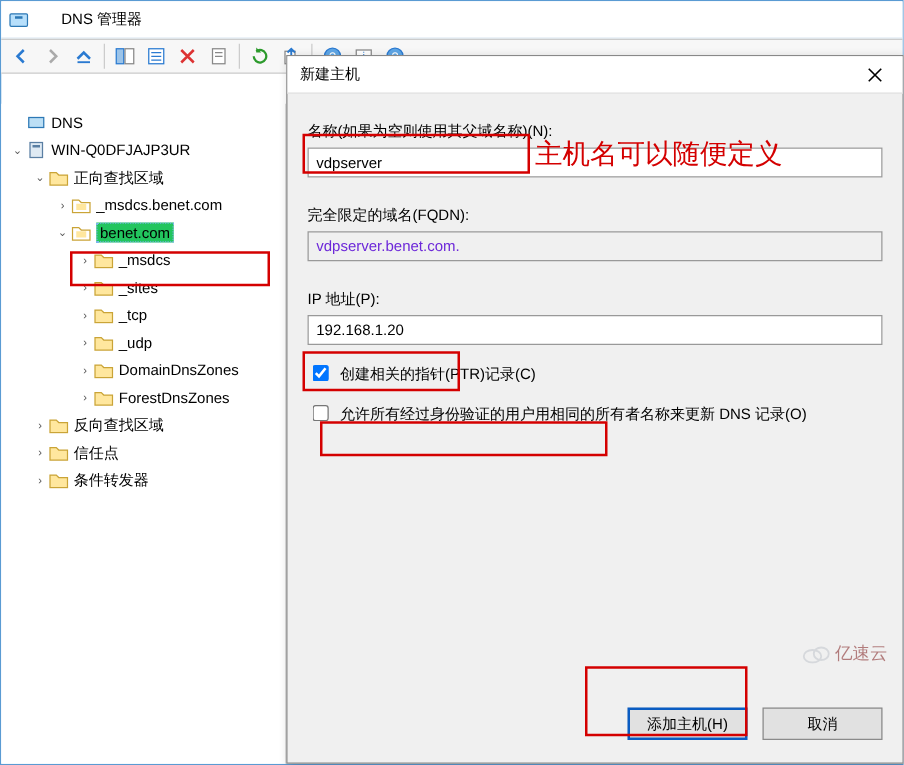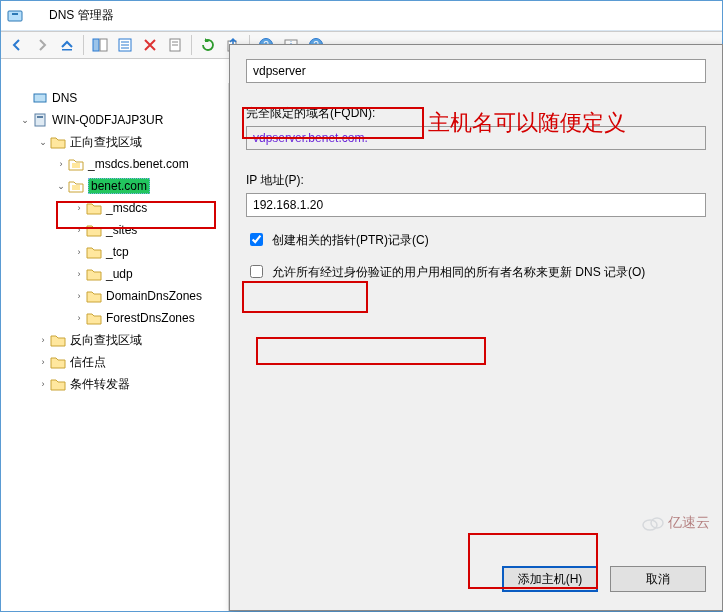--- a/index.html
+++ b/index.html
@@ -63,21 +63,21 @@
   .toolbar svg { width: 16px; height: 16px; }
   .treeview {
     position: absolute;
     left: 0; top: 82px;
     width: 228px;
     bottom: 0;
     background: #fff;
     overflow: hidden;
     border-right: 1px solid #ddd;
   }
-  .treeview .tree-root { padding: 4px 11px; }
+  .treeview .tree-root { padding: 4px 0; }
   .tree-row {
     display: flex;
     align-items: center;
     height: 22px;
     white-space: nowrap;
     cursor: default;
   }
   .tree-indent { display: inline-block; flex-shrink: 0; }
   .tree-toggle {
     width: 14px; height: 14px;
@@ -411,21 +411,30 @@
             </svg>
           </span>
         <span class="tree-label">条件转发器</span>
       </div>
     </div>
   </div>
 
   <div class="hl" style="left:55px; top:200px; width:160px; height:28px;"></div>
 
   <div class="dialog">
+    <div class="dlg-titlebar">
+      <span class="dlg-title">新建主机</span>
+      <div class="dlg-close">
+        <svg width="12" height="12" viewBox="0 0 12 12">
+            <path d="M1 1 L11 11 M11 1 L1 11" stroke="#000" stroke-width="1.3"></path>
+          </svg>
+      </div>
+    </div>
     <div class="dlg-body">
+      <label class="dlg-label">名称(如果为空则使用其父域名称)(N):</label>
       <input class="dlg-input" type="text" value="vdpserver" style="">
 
       <label class="dlg-label" style="margin-top:22px">完全限定的域名(FQDN):</label>
       <input class="dlg-input ro" type="text" readonly="" value="vdpserver.benet.com." style="">
 
       <label class="dlg-label" style="margin-top:22px">IP 地址(P):</label>
       <input class="dlg-input" type="text" value="192.168.1.20" style="">
 
       <div class="dlg-check-row">
         <input type="checkbox" checked="" style="">

